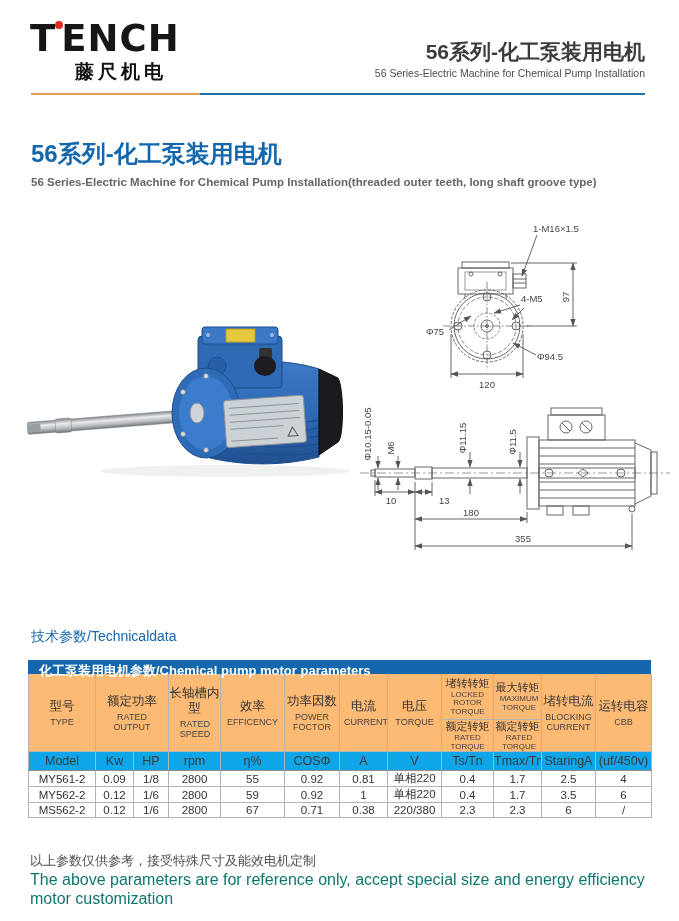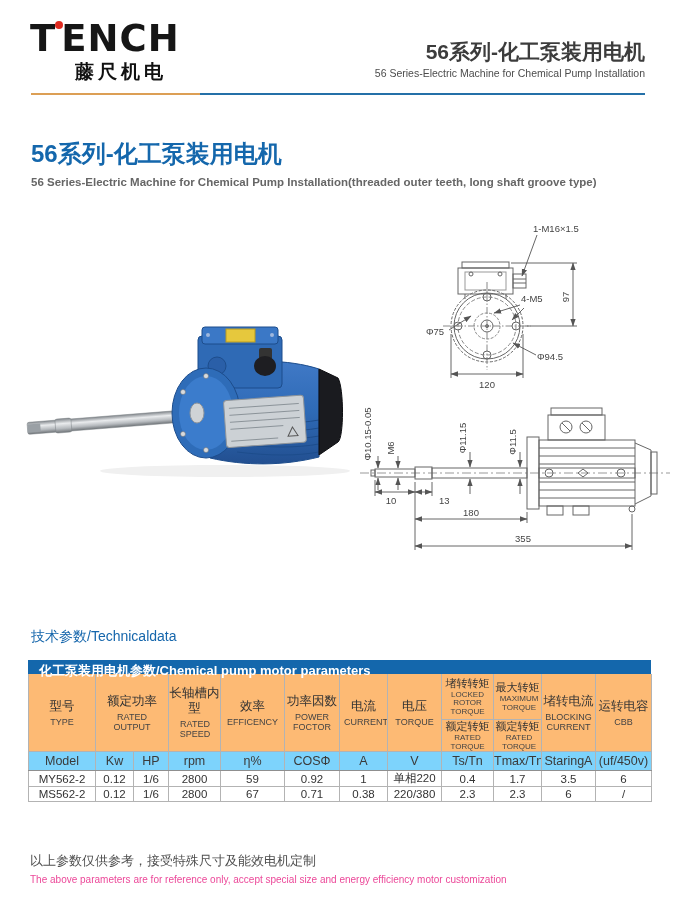--- a/index.html
+++ b/index.html
@@ -42,28 +42,28 @@
   table.params thead tr.main th{border-top:none;height:77px;vertical-align:middle;background:#fdba74;
              font-weight:400;}
   .hcn{display:block;font-size:12.5px;color:#333;line-height:15px;}
   .hen{display:block;font-size:9px;color:#444;line-height:10px;margin:3px auto 0;width:52px;}
   th.split{vertical-align:top;}
   th.split .half{box-sizing:border-box;display:flex;flex-direction:column;justify-content:center;}
   th.split .half.top{height:46px;border-bottom:1px solid #b3b3b3;}
   th.split .half.bot{height:31px;}
   .hcn2{display:block;font-size:11px;color:#333;line-height:13px;font-weight:400;}
   .hen2{display:block;font-size:8px;color:#444;line-height:8.5px;margin:1px auto 0;width:50px;}
-  tr.units td{height:18px;background:#7dd3fc;font-size:12.5px;color:#3a3a3a;
+  tr.units td{height:18px;background:#0ea5e9;font-size:12.5px;color:#3a3a3a;
               border-top:1px solid #8f8f8f;border-bottom:1px solid #8f8f8f;}
   table.params tbody td{height:14px;font-size:11.5px;color:#333;}
 
   
   .footnote{position:absolute;left:30px;top:851px;}
   .footnote-cn{font-size:13px;color:#4f4f4f;line-height:19px;}
-  .footnote-en{font-size:10px;color:#ec4899;line-height:19px;}
+  .footnote-en{font-size:16px;color:#0f766e;line-height:19px;}
 </style>
 </head>
 <body>
 
 <div class="page">
 
   <div class="logo">
     <div class="logo-main"><span>T</span><span class="logo-dot"></span><span title="TENCH">ENCH</span></div>
     <div class="logo-cn">藤尺机电</div>
   </div>
@@ -358,20 +358,34 @@
           <td>A</td>
           <td>V</td>
           <td>Ts/Tn</td>
           <td>Tmax/Tn</td>
           <td>StaringA</td>
           <td>(uf/450v)</td>
         </tr>
       </thead>
       <tbody>
           <tr>
+            <td>MY561-2</td>
+            <td>0.09</td>
+            <td>1/8</td>
+            <td>2800</td>
+            <td>55</td>
+            <td>0.92</td>
+            <td>0.81</td>
+            <td>单相220</td>
+            <td>0.4</td>
+            <td>1.7</td>
+            <td>2.5</td>
+            <td>4</td>
+          </tr>
+          <tr>
             <td>MY562-2</td>
             <td>0.12</td>
             <td>1/6</td>
             <td>2800</td>
             <td>59</td>
             <td>0.92</td>
             <td>1</td>
             <td>单相220</td>
             <td>0.4</td>
             <td>1.7</td>

